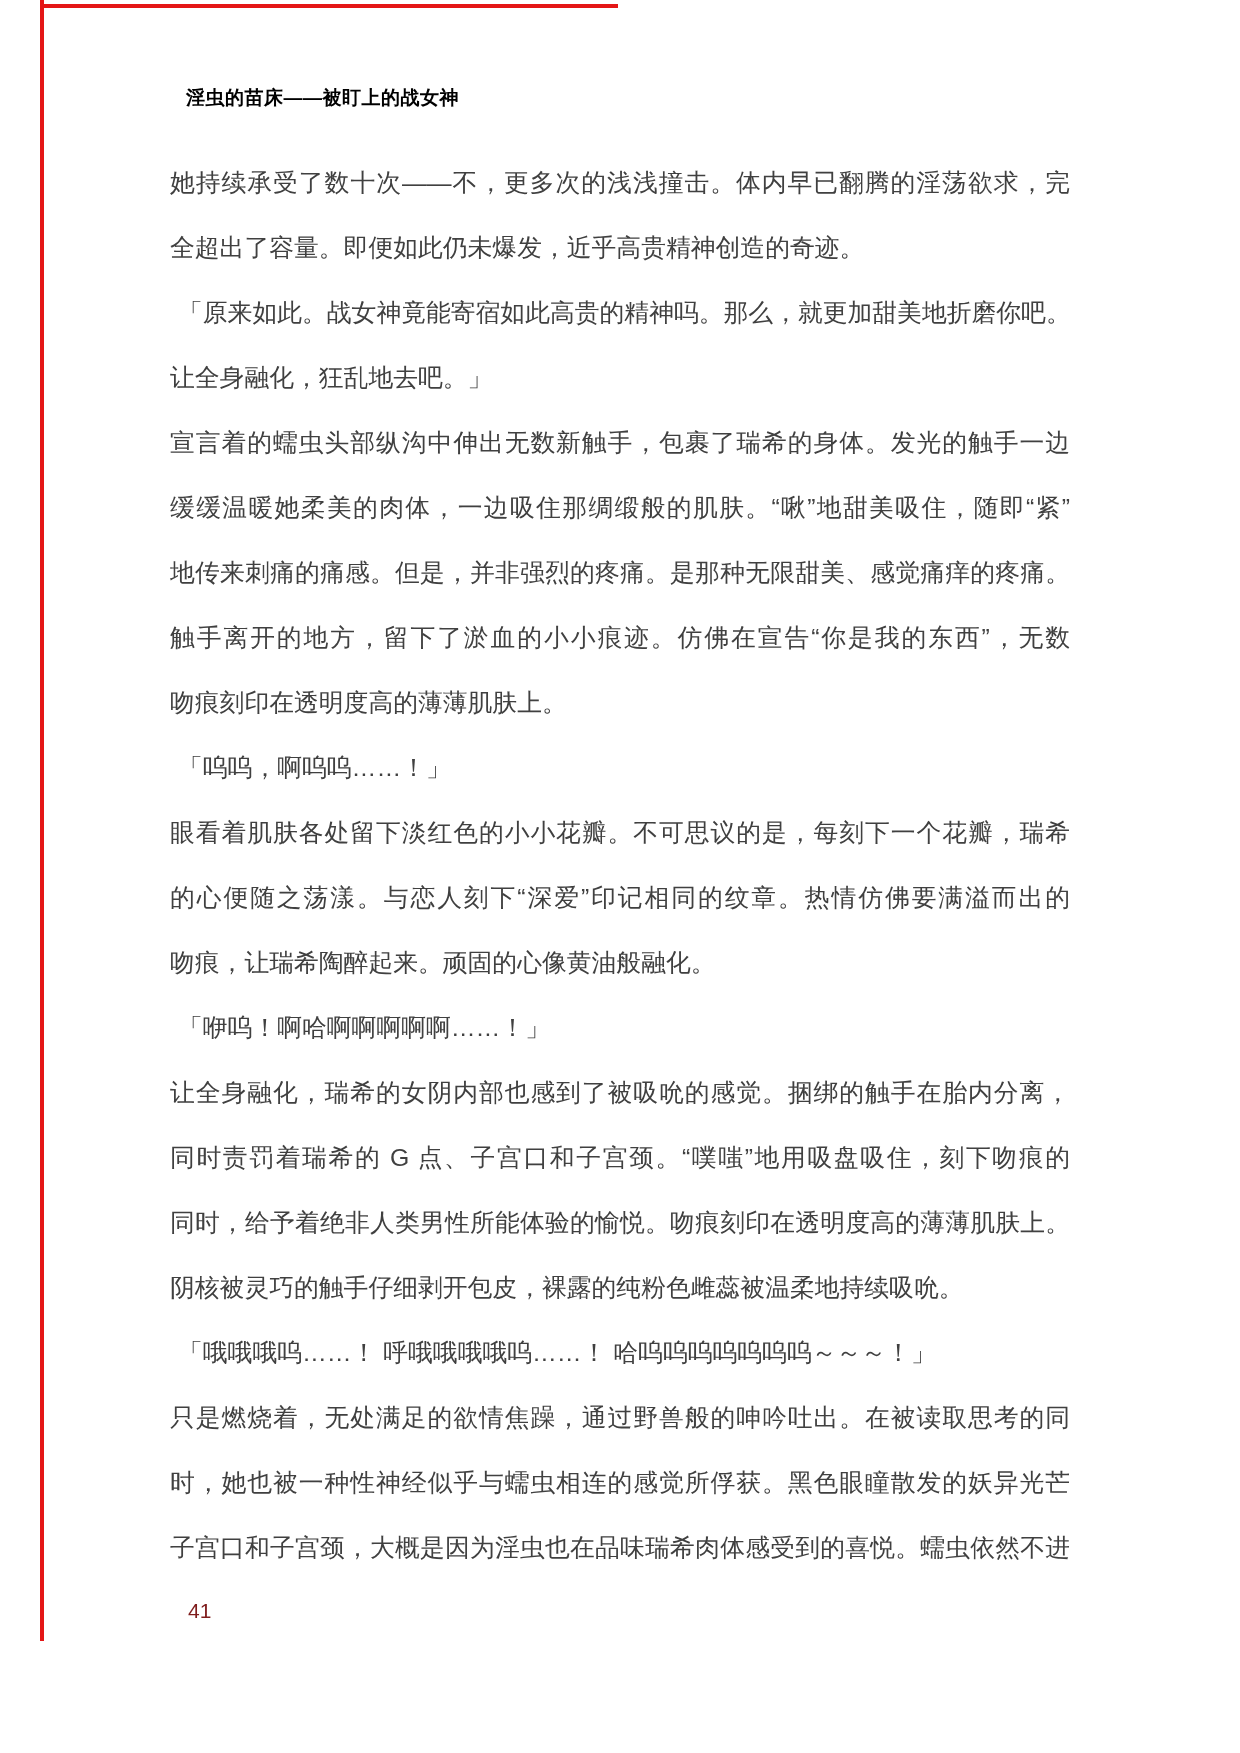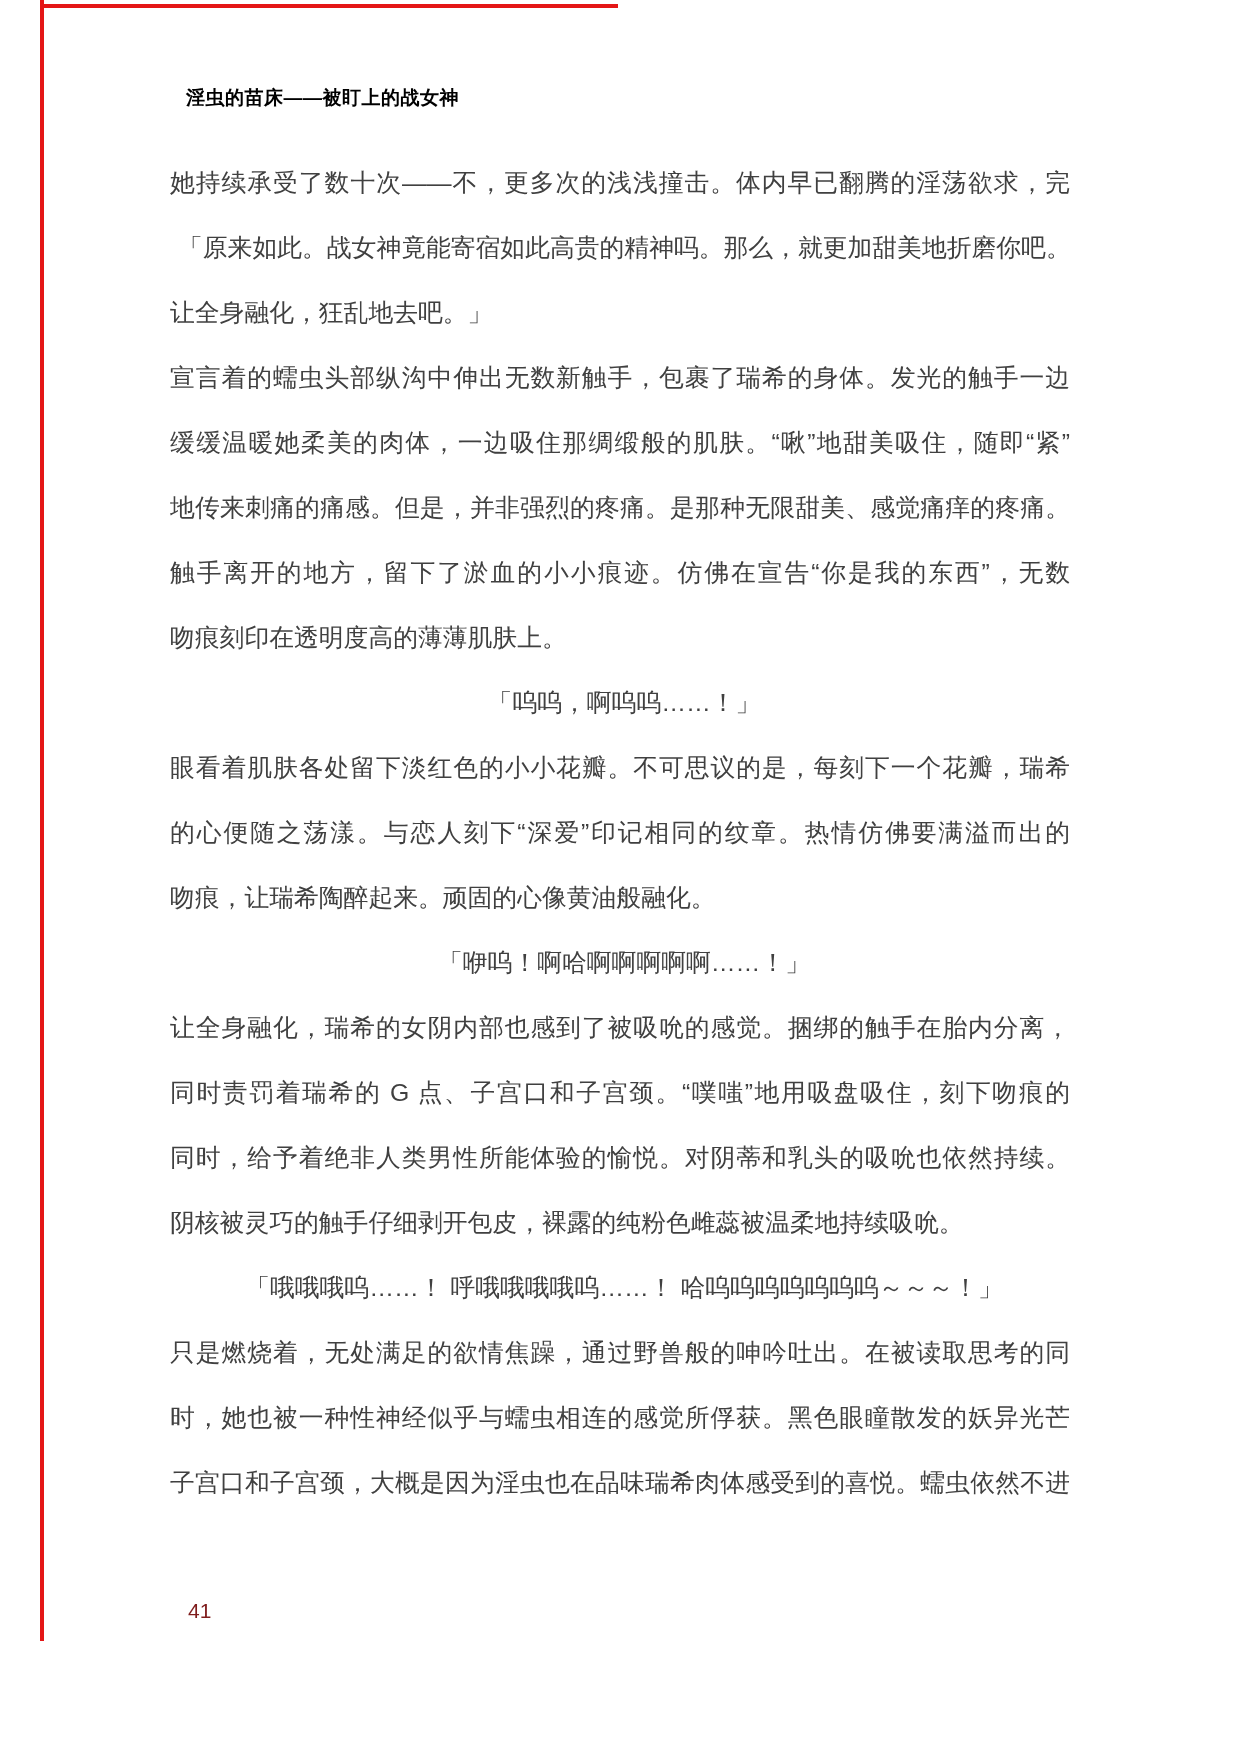--- a/index.html
+++ b/index.html
@@ -36,55 +36,56 @@
     width: 900px;
   }
   .line {
     height: 65px; line-height: 65px;
     font-size: 24.8px; color: #404040;
     white-space: nowrap;
   }
   
   .j { text-align: justify; text-align-last: justify; text-justify: inter-character; }
   
-  .d { text-indent: 8px; text-align: center; }
+  .d { text-indent: 8px; }
 
   .page-num {
     position: absolute; left: 188px; top: 1597px;
     font-size: 21px; line-height: 28px;
     color: #7f1d1d;
   }
 </style>
 </head>
 <body>
 
 <div class="page">
 
   <div class="redline-v"></div>
   <div class="redline-h"></div>
 
   <div class="doc-header">淫虫的苗床——被盯上的战女神</div>
 
   <div class="doc-body">
     <div class="line j">她持续承受了数十次——不，更多次的浅浅撞击。体内早已翻腾的淫荡欲求，完</div>
+    <div class="line">全超出了容量。即便如此仍未爆发，近乎高贵精神创造的奇迹。</div>
     <div class="line j d">「原来如此。战女神竟能寄宿如此高贵的精神吗。那么，就更加甜美地折磨你吧。</div>
     <div class="line">让全身融化，狂乱地去吧。」</div>
     <div class="line j">宣言着的蠕虫头部纵沟中伸出无数新触手，包裹了瑞希的身体。发光的触手一边</div>
     <div class="line j">缓缓温暖她柔美的肉体，一边吸住那绸缎般的肌肤。“啾”地甜美吸住，随即“紧”</div>
     <div class="line j">地传来刺痛的痛感。但是，并非强烈的疼痛。是那种无限甜美、感觉痛痒的疼痛。</div>
     <div class="line j">触手离开的地方，留下了淤血的小小痕迹。仿佛在宣告“你是我的东西”，无数</div>
     <div class="line">吻痕刻印在透明度高的薄薄肌肤上。</div>
     <div class="line d">「呜呜，啊呜呜……！」</div>
     <div class="line j">眼看着肌肤各处留下淡红色的小小花瓣。不可思议的是，每刻下一个花瓣，瑞希</div>
     <div class="line j">的心便随之荡漾。与恋人刻下“深爱”印记相同的纹章。热情仿佛要满溢而出的</div>
     <div class="line">吻痕，让瑞希陶醉起来。顽固的心像黄油般融化。</div>
     <div class="line d">「咿呜！啊哈啊啊啊啊啊……！」</div>
     <div class="line j">让全身融化，瑞希的女阴内部也感到了被吸吮的感觉。捆绑的触手在胎内分离，</div>
     <div class="line j">同时责罚着瑞希的 G 点、子宫口和子宫颈。“噗嗤”地用吸盘吸住，刻下吻痕的</div>
-    <div class="line j">同时，给予着绝非人类男性所能体验的愉悦。对阴蒂和乳头的吸吮也依然持续。</div>
+    <div class="line j">同时，给予着绝非人类男性所能体验的愉悦。吻痕刻印在透明度高的薄薄肌肤上。</div>
     <div class="line">阴核被灵巧的触手仔细剥开包皮，裸露的纯粉色雌蕊被温柔地持续吸吮。</div>
     <div class="line d">「哦哦哦呜……！ 呼哦哦哦哦呜……！ 哈呜呜呜呜呜呜呜～～～！」</div>
     <div class="line j">只是燃烧着，无处满足的欲情焦躁，通过野兽般的呻吟吐出。在被读取思考的同</div>
     <div class="line j">时，她也被一种性神经似乎与蠕虫相连的感觉所俘获。黑色眼瞳散发的妖异光芒</div>
     <div class="line j">子宫口和子宫颈，大概是因为淫虫也在品味瑞希肉体感受到的喜悦。蠕虫依然不进</div>
   </div>
 
   <div class="page-num">41</div>
 
 </div>

